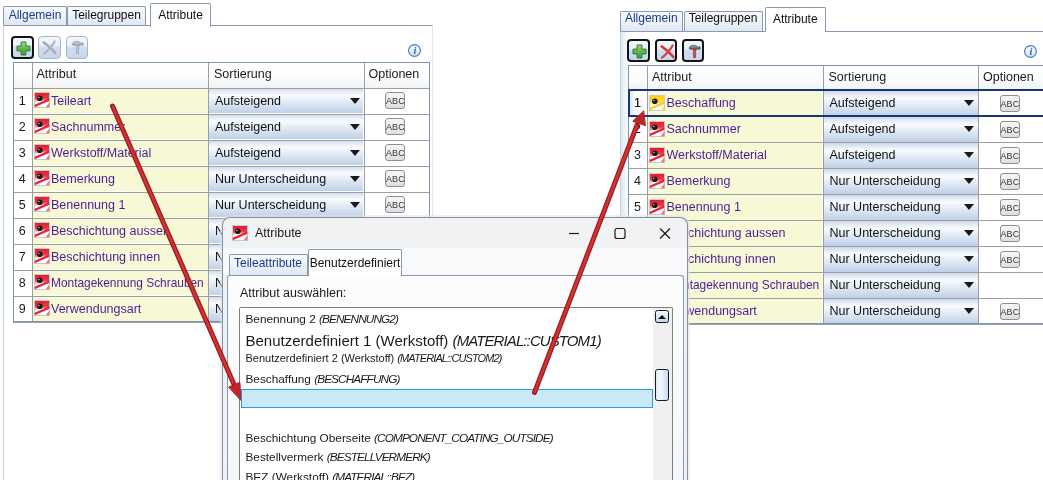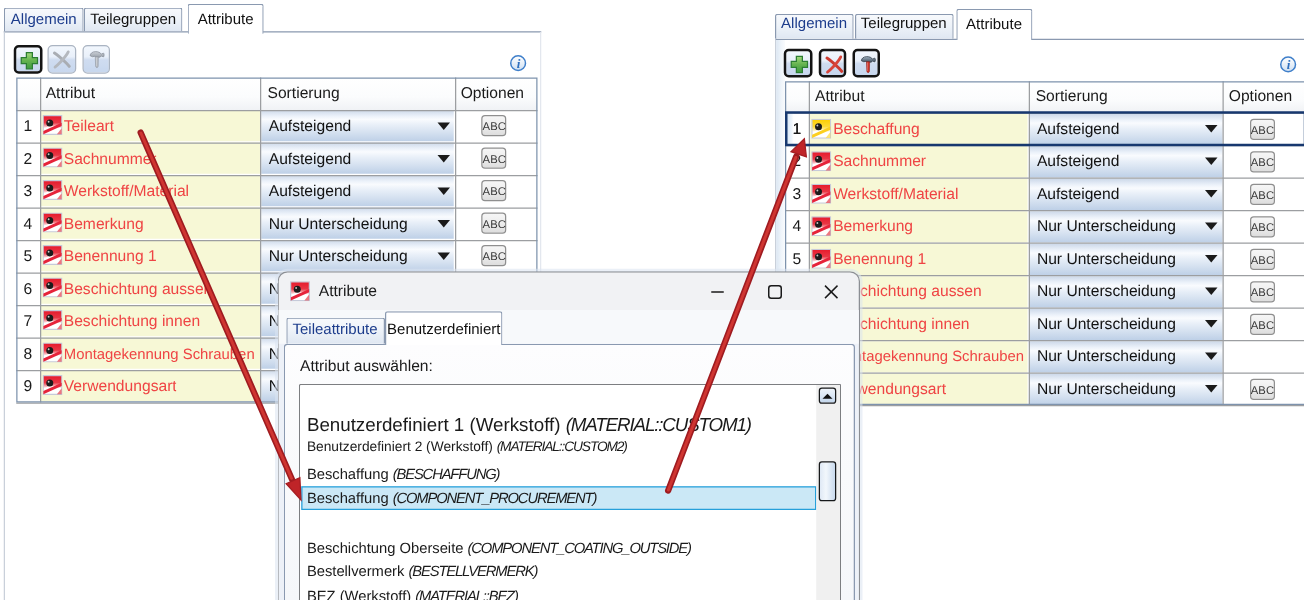--- a/index.html
+++ b/index.html
@@ -9,21 +9,21 @@
   background:linear-gradient(180deg,#f7f9fc 0%,#eef3f9 45%,#dfe7f2 100%);
   border-radius:2px 2px 0 0; text-align:center; font-size:12px; color:#111; }
 .tab.active { background:#ffffff; z-index:3; }
 .pane { position:absolute; background:#ffffff; border:1px solid #c9d0da; border-top:1px solid #8a99b0; }
 .tbtn { position:absolute; width:22.5px; height:23px; border-radius:4px;
   background:linear-gradient(180deg,#f2f7fd 0%,#e9f0fa 40%,#cfdcf0 52%,#c7d7ee 100%); }
 .tbtn.on  { border:2px solid #141414; }
 .tbtn.off { border:1px solid #aab4c2; }
 .gridline { position:absolute; background:#9c9ea1; }
 .hdrtext { position:absolute; font-size:12.5px; color:#1a1a1a; }
-.celltext { position:absolute; font-size:12.5px; color:#ef4444; white-space:nowrap; overflow:hidden; }
+.celltext { position:absolute; font-size:12.5px; color:#4c1d95; white-space:nowrap; overflow:hidden; }
 .yellow { position:absolute; background:#f7f8d6; }
 .rownum { position:absolute; font-size:12.5px; color:#1a1a1a; text-align:center; }
 .sortcell { position:absolute;
   background:linear-gradient(180deg,#ccd8e9 0%,#ecf2fa 20%,#f9fbfe 30%,#e8eff8 48%,#d5e1f0 72%,#bed0e7 100%); }
 .sorttext { position:absolute; font-size:12.5px; color:#111; white-space:nowrap; }
 .dtri { position:absolute; width:0; height:0; border-left:5px solid transparent;
   border-right:5px solid transparent; border-top:6px solid #1a1a1a; }
 .abc { position:absolute; width:20px; height:17px; border:1px solid #8f8f8f; border-radius:3px;
   background:linear-gradient(180deg,#f6f6f6 0%,#ececec 55%,#dddddd 100%);
   font-size:9px; color:#383838; text-align:center; line-height:16px; letter-spacing:0.1px; }
@@ -610,25 +610,25 @@
 
  <div class="abs" style="left:4px;top:56.5px;width:457px;height:206px;border:1px solid #8a99b0;
    border-bottom:none;border-radius:3px 3px 0 0;background:linear-gradient(180deg,#fdfdfe 0%,#f5f7fa 100%)"></div>
  <div class="tab" style="left:5.5px;top:35.5px;width:79px;height:21px;line-height:16px;color:#1c3c8c;font-size:12px">Teileattribute</div>
  <div class="tab active" style="left:85px;top:30.5px;width:94px;height:27.5px;line-height:26px;color:#101010;font-size:12px">Benutzerdefiniert</div>
  <div class="abs" style="left:17px;top:68px;font-size:12.5px;color:#1a1a1a">Attribut auswählen:</div>
 
  <div class="abs" style="left:16px;top:89px;width:434px;height:174px;border:1px solid #7c7e81;
    border-bottom:none;border-radius:2px 2px 0 0;background:#ffffff"></div>
 
+<div class="abs" style="left:22.5px;top:94.4px;font-size:11.8px;color:#1a1a1a;white-space:nowrap">Benennung 2 <i style="letter-spacing:-0.9px">(BENENNUNG2)</i></div>
 <div class="abs" style="left:22.5px;top:114.10000000000001px;font-size:15px;color:#1a1a1a;white-space:nowrap">Benutzerdefiniert 1 (Werkstoff) <i style="letter-spacing:-0.9px">(MATERIAL::CUSTOM1)</i></div>
 <div class="abs" style="left:22.5px;top:133.79999999999998px;font-size:11px;color:#1a1a1a;white-space:nowrap">Benutzerdefiniert 2 (Werkstoff) <i style="letter-spacing:-0.9px">(MATERIAL::CUSTOM2)</i></div>
 <div class="abs" style="left:22.5px;top:153.5px;font-size:11.8px;color:#1a1a1a;white-space:nowrap">Beschaffung <i style="letter-spacing:-0.9px">(BESCHAFFUNG)</i></div>
 <div class="abs" style="left:17.5px;top:170.5px;width:412px;height:19.7px;background:#cbe8f6;border:1px solid #26a0da"></div>
-<div class="abs" style="left:22.5px;top:173.2px;font-size:11.8px;color:#1a1a1a;white-space:nowrap">Beschaffung <i style="letter-spacing:-0.9px">(COMPONENT_PROCUREMENT)</i></div>
 <div class="abs" style="left:22.5px;top:232.3px;font-size:11.8px;color:#1a1a1a;white-space:nowrap">Bestellvermerk <i style="letter-spacing:-0.9px">(BESTELLVERMERK)</i></div>
 <div class="abs" style="left:22.5px;top:212.59999999999997px;font-size:11.8px;color:#1a1a1a;white-space:nowrap">Beschichtung Oberseite <i style="letter-spacing:-0.9px">(COMPONENT_COATING_OUTSIDE)</i></div>
 <div class="abs" style="left:22.5px;top:252.0px;font-size:11.8px;color:#1a1a1a;white-space:nowrap">BEZ (Werkstoff) <i style="letter-spacing:-0.9px">(MATERIAL::BEZ)</i></div>
 
  <div class="abs" style="left:430px;top:90px;width:19px;height:173px;background:#f0f0f0"></div>
  <div class="abs" style="left:431.5px;top:92.3px;width:14px;height:13px;border:1px solid #17191b;border-radius:2.5px;
    background:linear-gradient(180deg,#eef4fb 0%,#dbe7f5 50%,#c3d6ec 100%)"></div>
  <div style="position:absolute;left:434.8px;top:96.5px;width:0;height:0;border-left:4px solid transparent;
    border-right:4px solid transparent;border-bottom:4.5px solid #111"></div>
  <div class="abs" style="left:432.3px;top:150.9px;width:13.8px;height:32.5px;border:1px solid #17191b;border-radius:2.5px;

